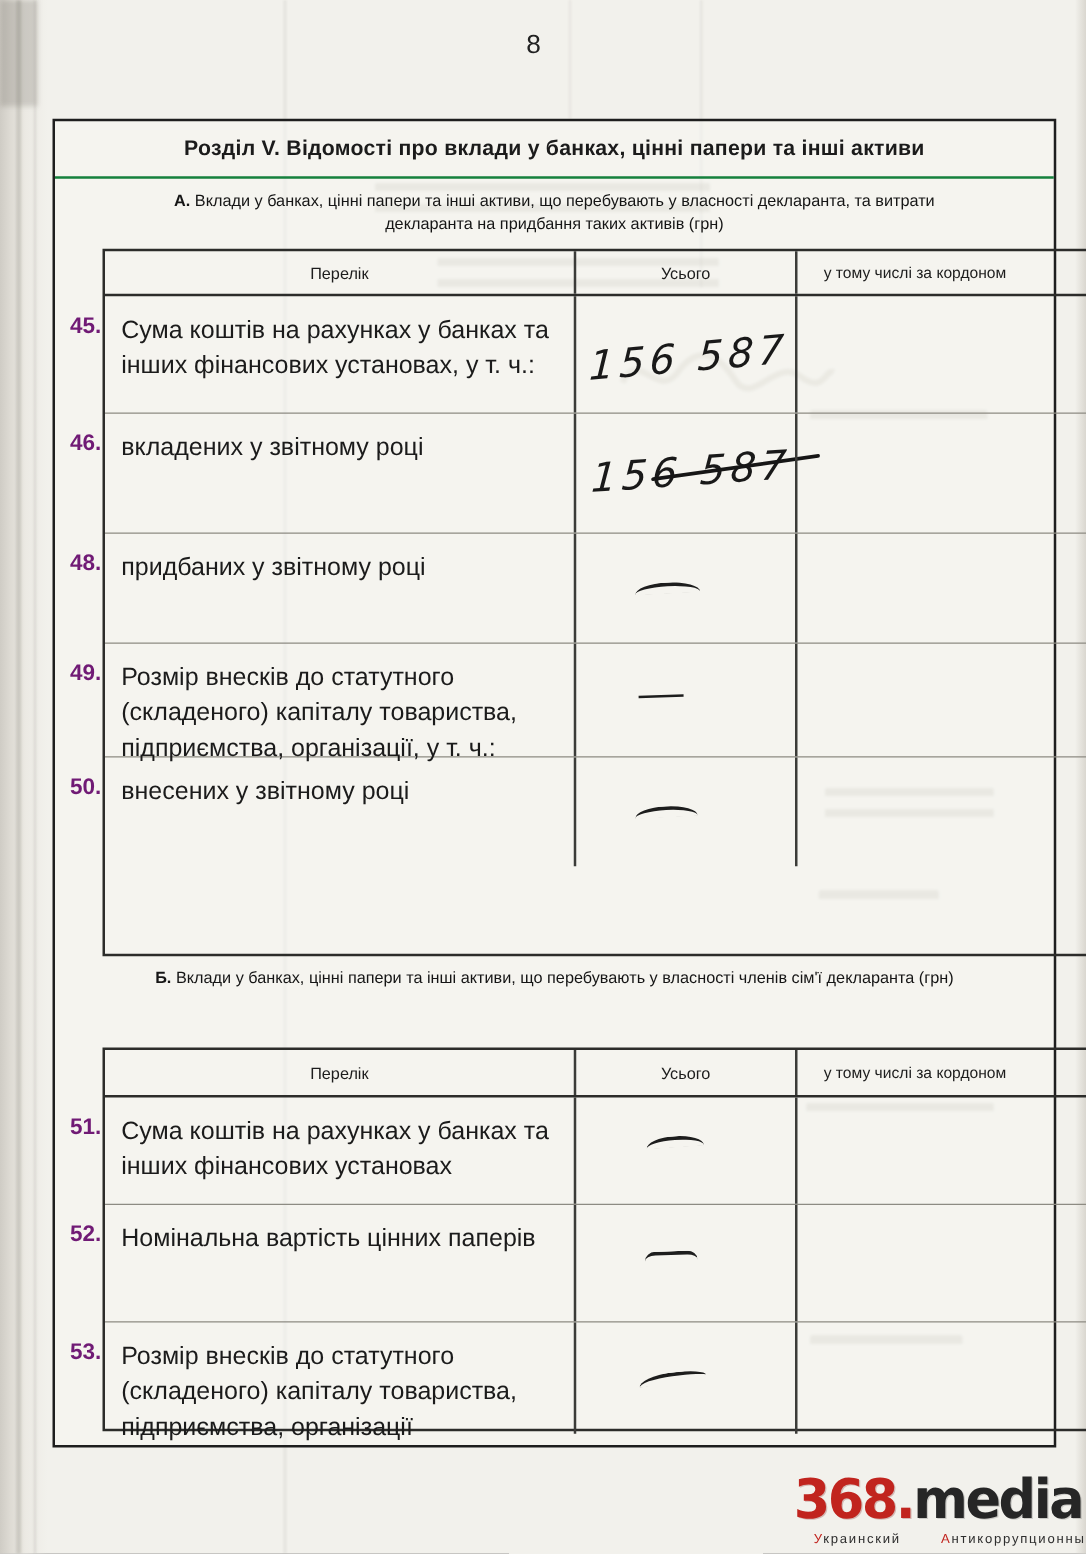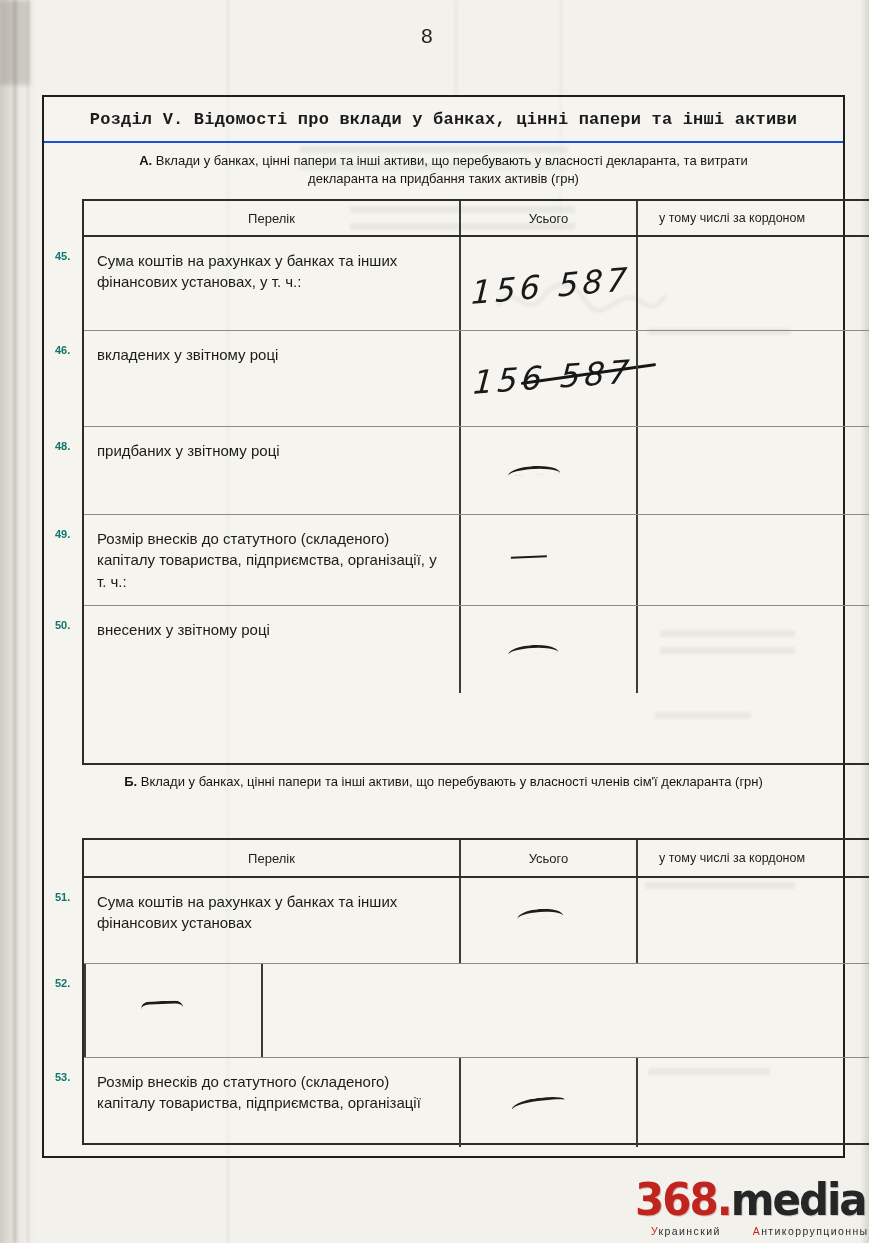--- a/index.html
+++ b/index.html
@@ -32,23 +32,23 @@
 
   
   .page-number { position:absolute; left:421px; top:24px; font-size:21px; color:#222; }
 
   .outer-box {
     position:absolute; left:42px; top:95px; width:803px; height:1063px;
     border:2px solid #1e1e1e; background:rgba(249,248,244,.45);
   }
   .section-title {
     position:absolute; left:0; top:0; width:100%; height:46px;
-    border-bottom:2px solid #1d4ed8;
+    border-bottom:2px solid #15803d;
     display:flex; align-items:center; justify-content:center;
-    font-size:17px; font-weight:bold; letter-spacing:.2px;font-family:Liberation Mono, monospace;
+    font-size:17px; font-weight:bold; letter-spacing:.2px;
   }
   .part-heading {
     position:absolute; left:50%; transform:translateX(-50%);
     width:660px; text-align:center; font-size:13px; line-height:1.42; color:#151515;
   }
   .heading-a { top:55px; }
   .heading-b { top:676px; }
   .part-heading b { font-weight:bold; }
 
   
@@ -67,26 +67,26 @@
   .trow:last-child { border-bottom:none; }
 
   .cell { position:relative; }
   .c-label  { width:375px; }
   .c-total  { width:177px; border-left:2px solid #3b3b38; }
   .c-abroad { width:190px; border-left:2px solid #3b3b38; }
 
   .thead .cell { display:flex; align-items:center; justify-content:center; font-size:13px; color:#1d1d1d; }
   .thead .c-abroad { font-size:12.5px; }
 
-  .trow .c-label { padding:13px 14px 0 13px; font-size:15px; line-height:1.42; }
+  .trow .c-label { padding:13px 14px 0 13px; font-size:20px; line-height:1.42; }
   .trow .c-total { display:flex; align-items:center; justify-content:center; }
 
   .rownum {
     position:absolute; left:-29px; top:13px; width:27px;
-    font-size:11px; font-weight:bold; color:#0f766e;
+    font-size:18px; font-weight:bold; color:#701a75;text-align:center;
   }
 
   
   .r45 { height:94px; } .r46 { height:96px; } .r47 { height:74px; }
   .r48 { height:88px; } .r49 { height:91px; } .r50 { height:87px; }
   .r51 { height:86px; } .r52 { height:94px; } .r53 { height:89px; }
 
   
   .hand-value, .dash-mark { display:none; }
   .c-total[data-vtype^="handwritten"] .hand-value { display:inline-block; }
@@ -244,20 +244,21 @@
         <div class="cell c-label"><span>Сума коштів на рахунках у банках та інших фінансових установах</span></div>
         <div class="cell c-total" data-vtype="dash">
 
           <span class="dash-mark"></span>
         </div>
         <div class="cell c-abroad"></div>
       </div>
 
       <div class="trow r52">
         <span class="rownum">52.</span>
+        <div class="cell c-label"><span>Номінальна вартість цінних паперів</span></div>
         <div class="cell c-total" data-vtype="dash">
 
           <span class="dash-mark"></span>
         </div>
         <div class="cell c-abroad"></div>
       </div>
 
       <div class="trow r53">
         <span class="rownum">53.</span>
         <div class="cell c-label"><span>Розмір внесків до статутного (складеного) капіталу товариства, підприємства, організації</span></div>

